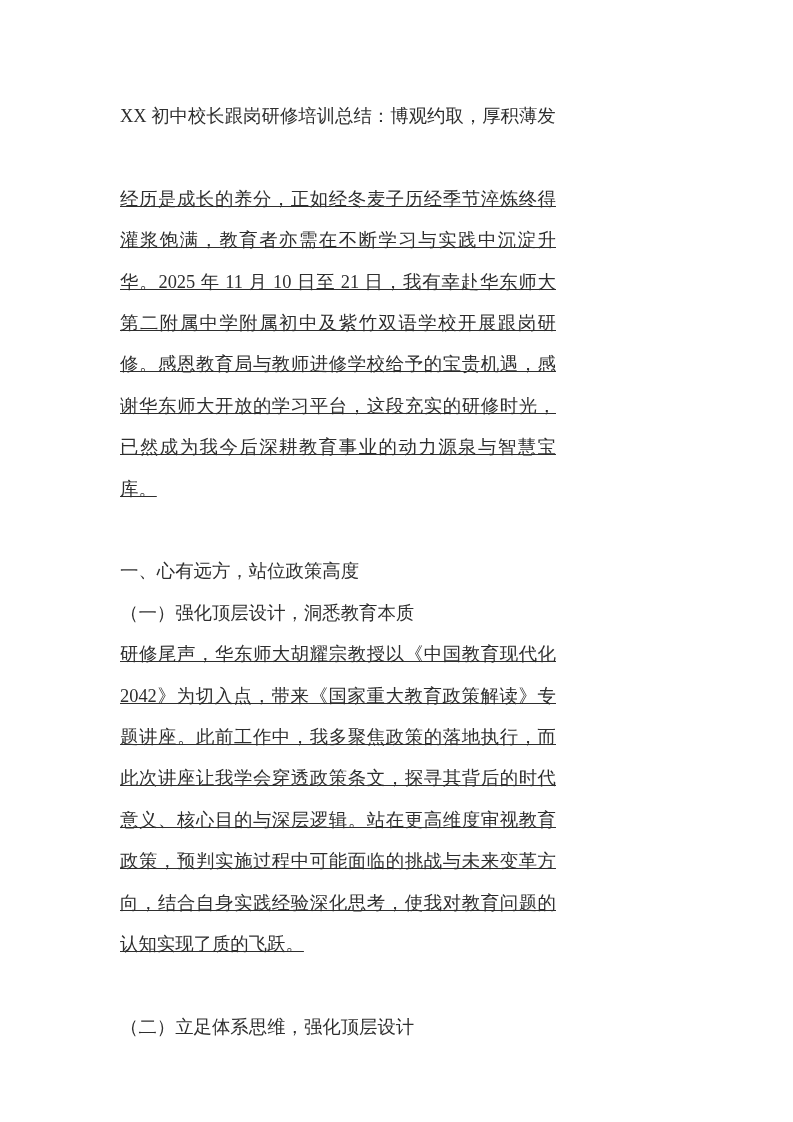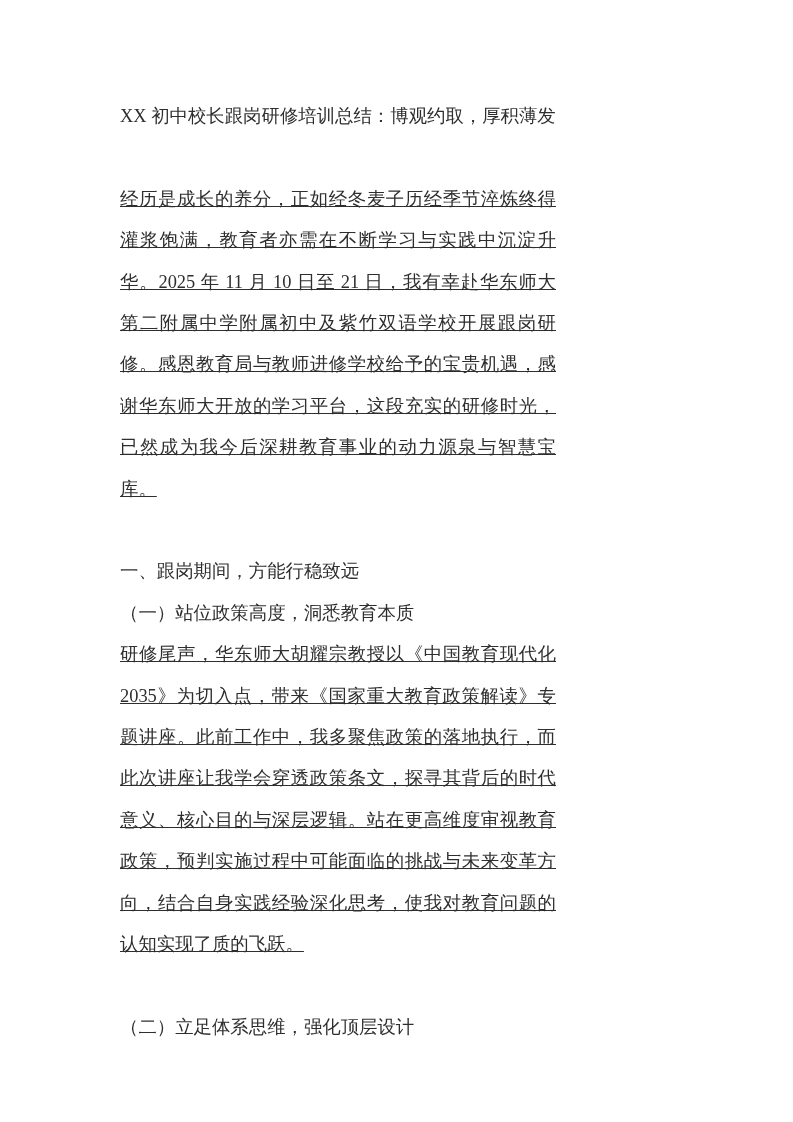--- a/index.html
+++ b/index.html
@@ -50,22 +50,22 @@
 </style>
 </head>
 <body>
 
 <div class="page">
 
   <h1 class="doc-title">XX 初中校长跟岗研修培训总结：博观约取，厚积薄发</h1>
 
   <p class="para spaced">经历是成长的养分，正如经冬麦子历经季节淬炼终得灌浆饱满，教育者亦需在不断学习与实践中沉淀升华。2025 年 11 月 10 日至 21 日，我有幸赴华东师大第二附属中学附属初中及紫竹双语学校开展跟岗研修。感恩教育局与教师进修学校给予的宝贵机遇，感谢华东师大开放的学习平台，这段充实的研修时光，已然成为我今后深耕教育事业的动力源泉与智慧宝库。</p>
 
-  <h2 class="heading">一、跟岗期间，方能行稳致远</h2>
+  <h2 class="heading">一、心有远方，站位政策高度</h2>
 
-  <h3 class="subheading">（一）站位政策高度，洞悉教育本质</h3>
+  <h3 class="subheading">（一）强化顶层设计，洞悉教育本质</h3>
 
-  <p class="para spaced">研修尾声，华东师大胡耀宗教授以《中国教育现代化 2035》为切入点，带来《国家重大教育政策解读》专题讲座。此前工作中，我多聚焦政策的落地执行，而此次讲座让我学会穿透政策条文，探寻其背后的时代意义、核心目的与深层逻辑。站在更高维度审视教育政策，预判实施过程中可能面临的挑战与未来变革方向，结合自身实践经验深化思考，使我对教育问题的认知实现了质的飞跃。</p>
+  <p class="para spaced">研修尾声，华东师大胡耀宗教授以《中国教育现代化 2042》为切入点，带来《国家重大教育政策解读》专题讲座。此前工作中，我多聚焦政策的落地执行，而此次讲座让我学会穿透政策条文，探寻其背后的时代意义、核心目的与深层逻辑。站在更高维度审视教育政策，预判实施过程中可能面临的挑战与未来变革方向，结合自身实践经验深化思考，使我对教育问题的认知实现了质的飞跃。</p>
 
   <h3 class="subheading">（二）立足体系思维，强化顶层设计</h3>
 
 
 </div>
 
 </body></html>

